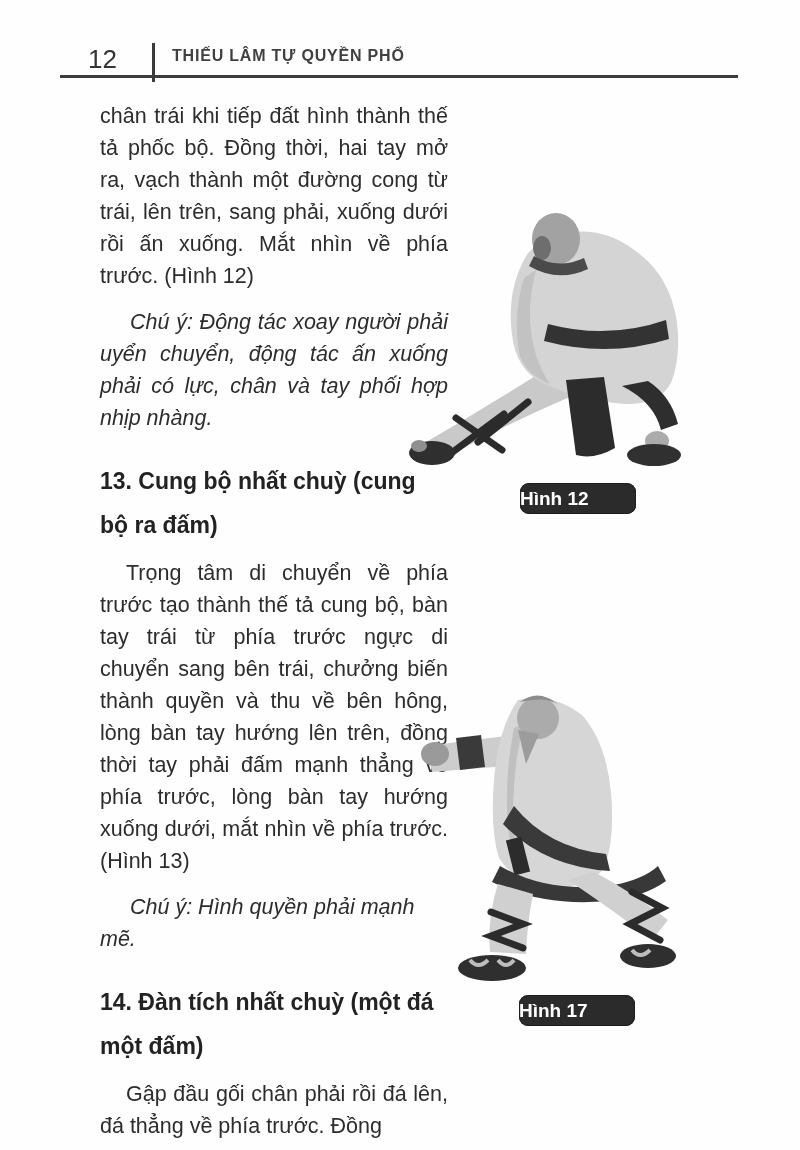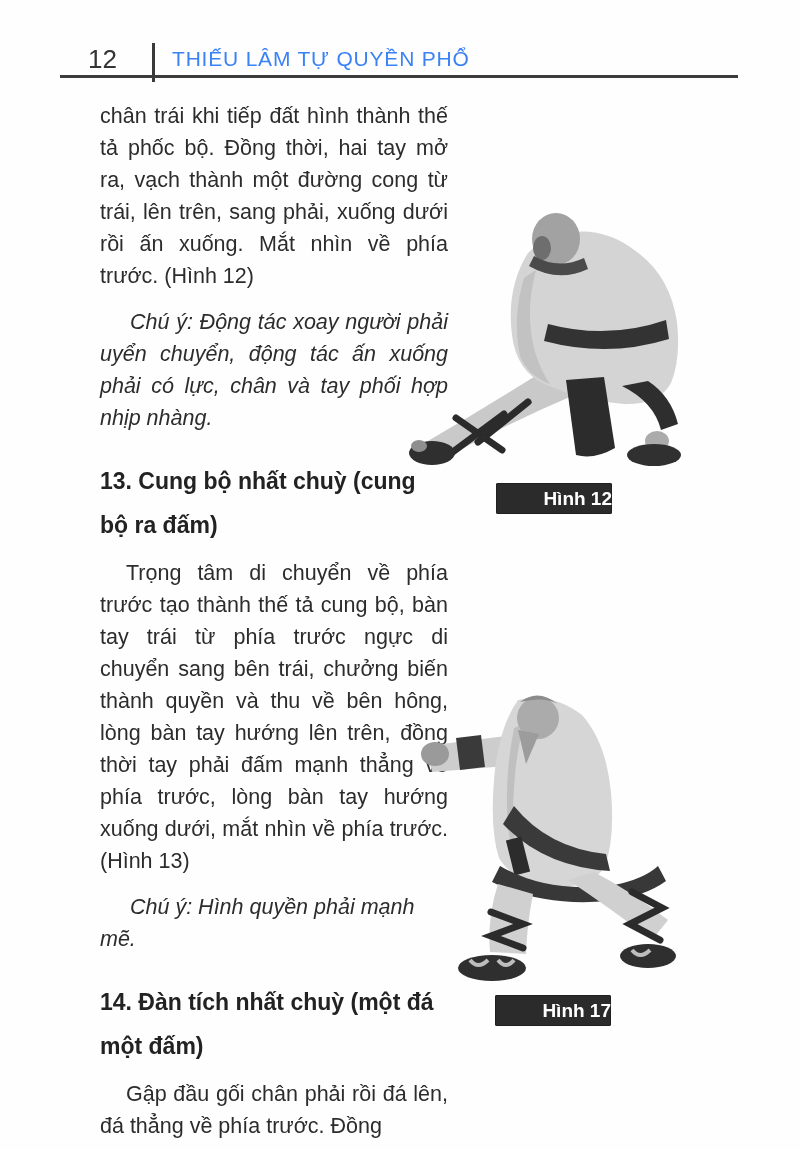--- a/index.html
+++ b/index.html
@@ -5,22 +5,22 @@
   html,body { margin:0; padding:0; background:#e8e8e8; }
   .page {
     position:relative; width:800px; height:1150px; margin:0 auto;
     background:#fefefe; overflow:hidden;
     font-family:"Liberation Sans", sans-serif; color:#2e2e2e;
   }
   
   .page-num { position:absolute; left:88px; top:44px; font-size:26px; color:#343434; }
   .vbar { position:absolute; left:152px; top:43px; width:3px; height:39px; background:#3a3a3a; }
   .running-title {
-    position:absolute; left:172px; top:47px; font-size:21px; font-weight:normal;
-    letter-spacing:0.8px; color:#3b82f6; white-space:nowrap;
+    position:absolute; left:172px; top:47px; font-size:16px; font-weight:bold;
+    letter-spacing:0.8px; color:#404040; white-space:nowrap;
   }
   .rule { position:absolute; left:60px; top:75px; width:678px; height:3px; background:#3c3c3c; }
 
   
   .text-col {
     position:absolute; left:84px; top:100px; width:348px;
     font-size:21.5px; line-height:32px; color:#2c2c2c;margin-left:16px;
   }
   .text-col p { margin:0; text-align:justify; }
   p.note { font-style:italic; text-indent:30px; margin-top:14px; }
@@ -28,23 +28,24 @@
   p.indent { text-indent:26px; }
   h2.heading {
     font-size:23px; line-height:44px; font-weight:bold; color:#222;
     margin:25px 0 10px 0; text-align:left;
   }
 
   
   .fig-art { position:absolute; }
   .caption {
     position:absolute; width:116px; height:31px; background:#2b2b2b; color:#ffffff;
-    border-radius:2px; font-size:19px; font-weight:bold;
-    display:flex; align-items:center; justify-content:flex-end;
+    border-radius:9px; font-size:19px; font-weight:bold;
+    display:flex; align-items:center; justify-content:flex-start;
     box-shadow:0 0 0 1px #1f1f1f inset;
+    margin-left:24px;
   }
   .cap-1 { left:496px; top:483px; }
   .cap-2 { left:495px; top:995px; }
   .art-1 { left:408px; top:208px; }
   .art-2 { left:418px; top:688px; }
 </style>
 </head>
 <body>
 
 <div class="page">

